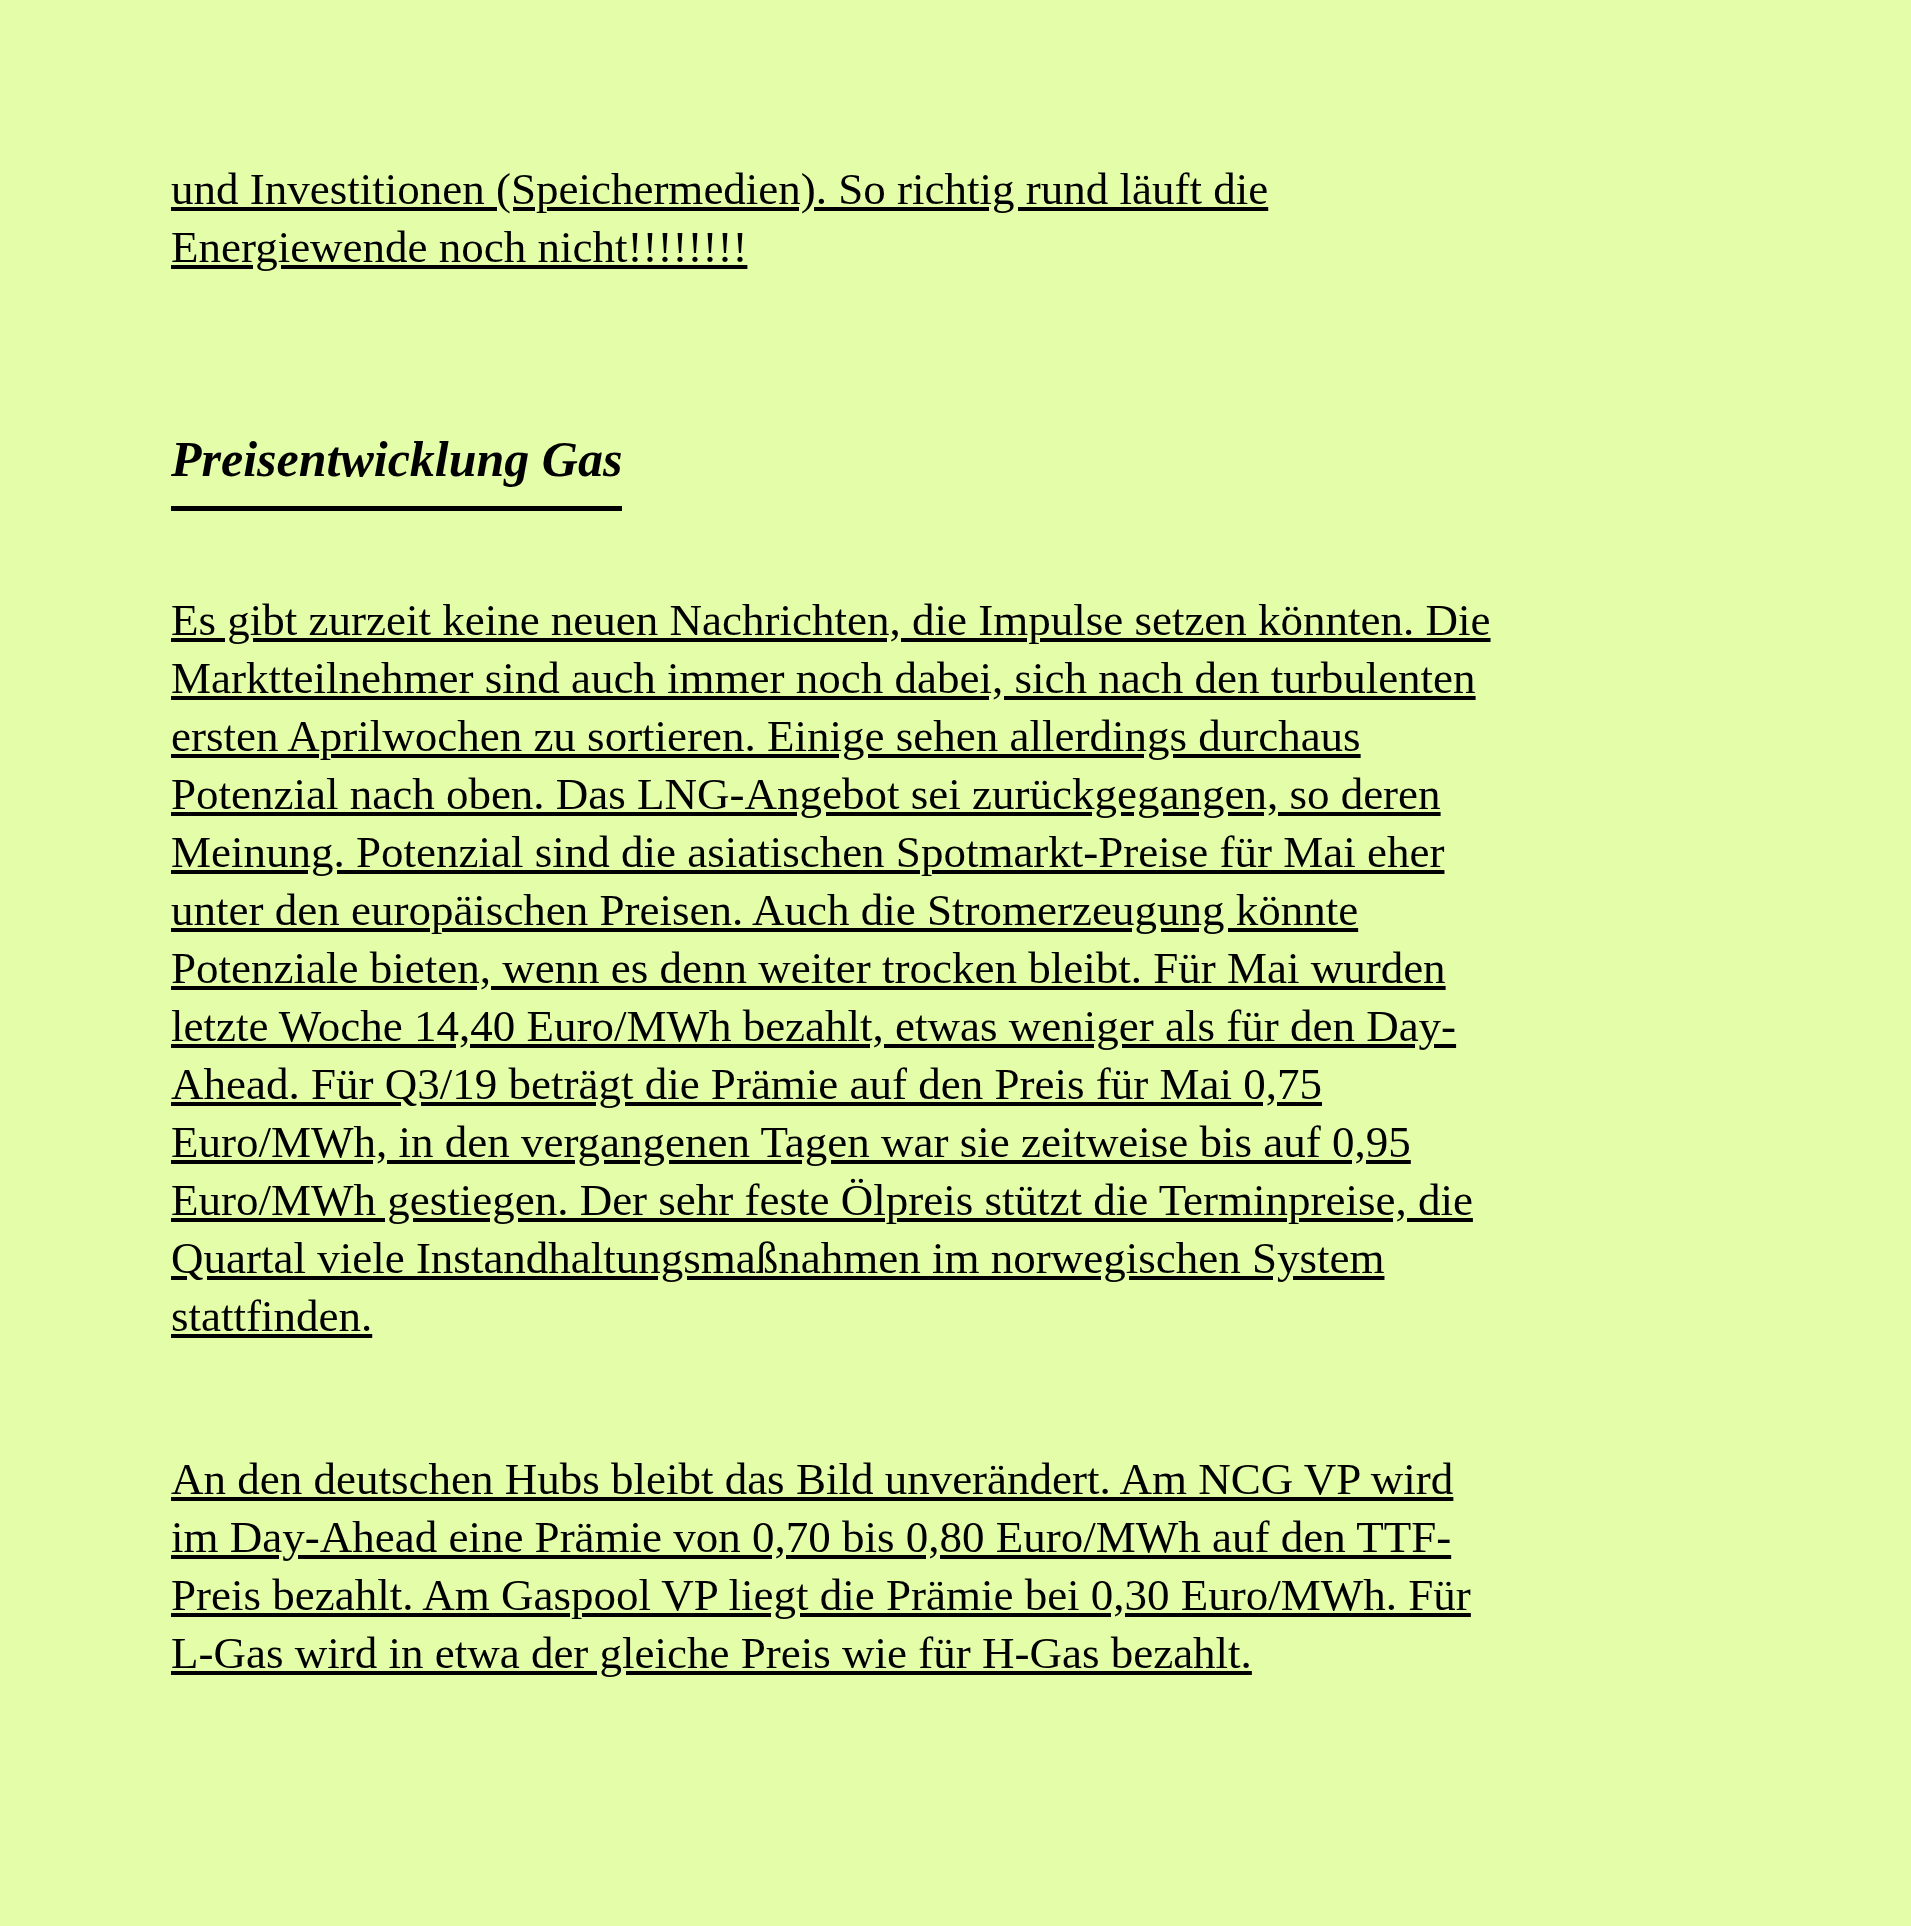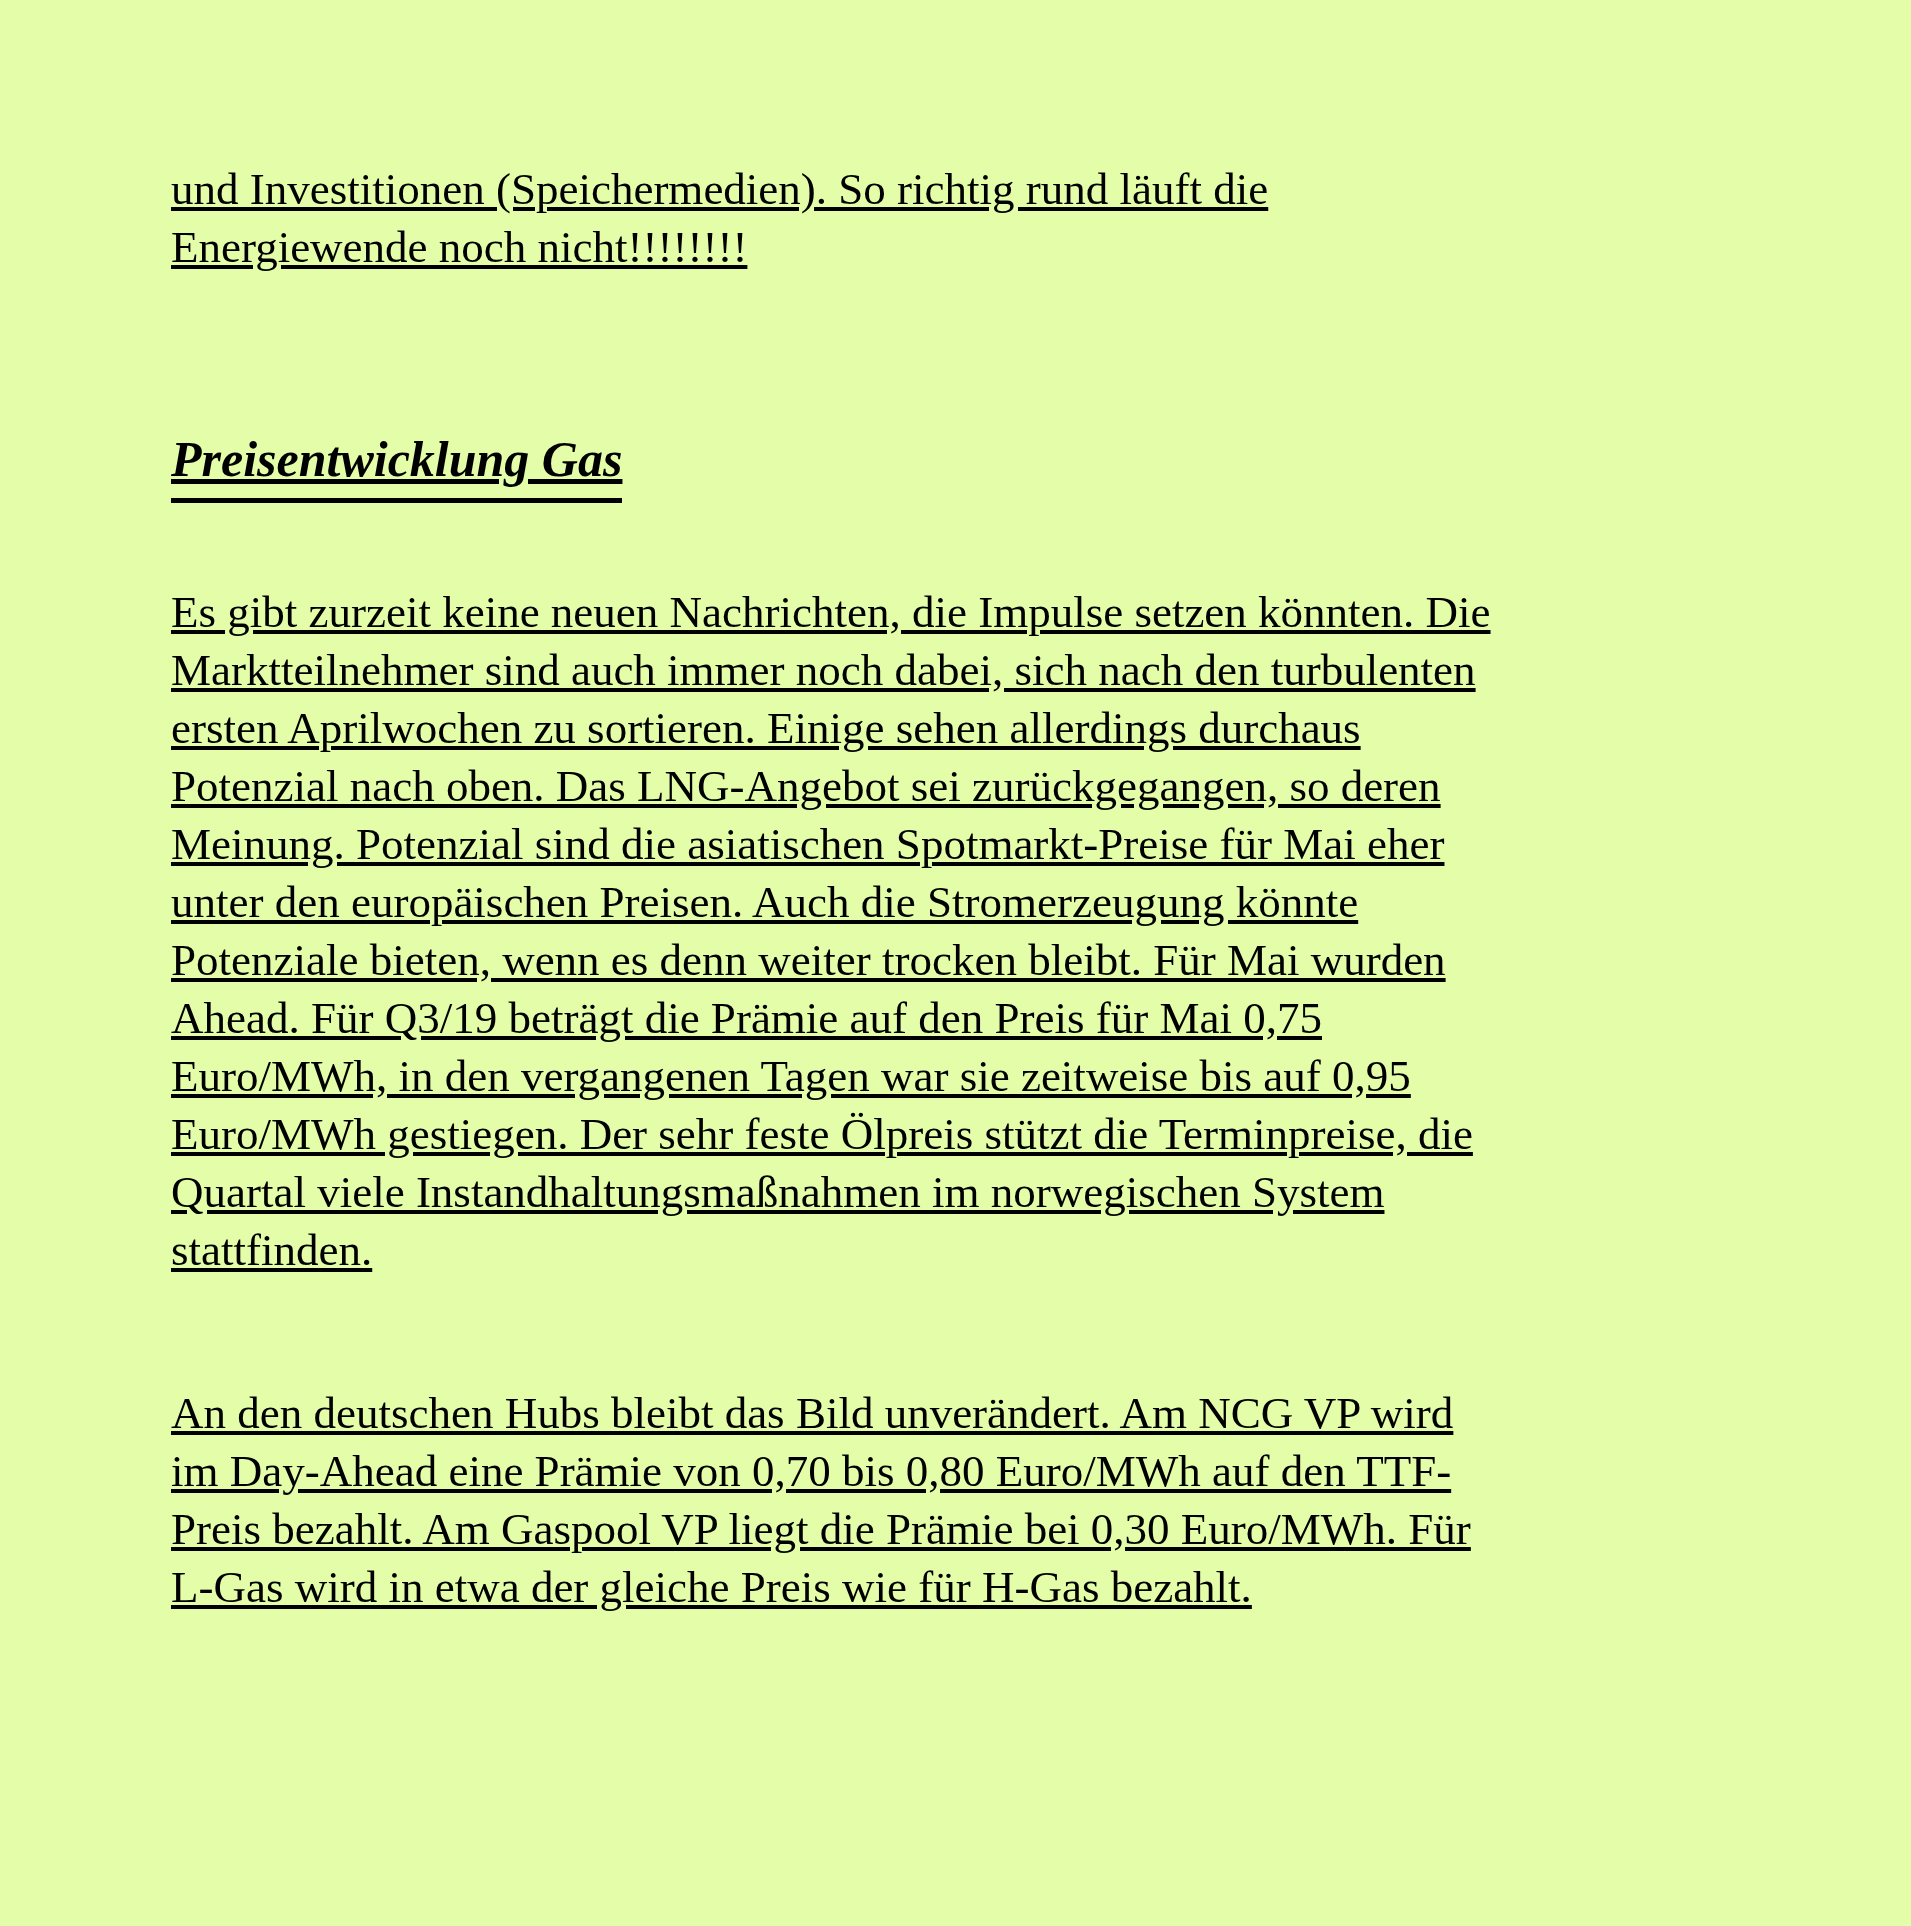--- a/index.html
+++ b/index.html
@@ -27,22 +27,21 @@
   .heading {
     margin-top: 154px;
     font-weight: bold;
     font-style: italic;
     font-size: 50px;
     line-height: 58px;
   }
   .heading .underlined {
     display: inline-block;
     border-bottom: 5.4px solid #000000;
-    padding-bottom: 10px;
-    text-decoration: underline;
+    padding-bottom: 18px;
   }
 </style>
 </head>
 <body>
 
 <div class="page">
 
   <div class="para">
     <div class="line">und Investitionen (Speichermedien). So richtig rund läuft die</div>
     <div class="line">Energiewende noch nicht!!!!!!!!</div>
@@ -53,20 +52,21 @@
   </div>
 
   <div class="para para-gap">
     <div class="line">Es gibt zurzeit keine neuen Nachrichten, die Impulse setzen könnten. Die</div>
     <div class="line">Marktteilnehmer sind auch immer noch dabei, sich nach den turbulenten</div>
     <div class="line">ersten Aprilwochen zu sortieren. Einige sehen allerdings durchaus</div>
     <div class="line">Potenzial nach oben. Das LNG-Angebot sei zurückgegangen, so deren</div>
     <div class="line">Meinung. Potenzial sind die asiatischen Spotmarkt-Preise für Mai eher</div>
     <div class="line">unter den europäischen Preisen. Auch die Stromerzeugung könnte</div>
     <div class="line">Potenziale bieten, wenn es denn weiter trocken bleibt. Für Mai wurden</div>
+    <div class="line">letzte Woche 14,40 Euro/MWh bezahlt, etwas weniger als für den Day-</div>
     <div class="line">Ahead. Für Q3/19 beträgt die Prämie auf den Preis für Mai 0,75</div>
     <div class="line">Euro/MWh, in den vergangenen Tagen war sie zeitweise bis auf 0,95</div>
     <div class="line">Euro/MWh gestiegen. Der sehr feste Ölpreis stützt die Terminpreise, die</div>
     <div class="line">Quartal viele Instandhaltungsmaßnahmen im norwegischen System</div>
     <div class="line">stattfinden.</div>
   </div>
 
   <div class="para para-gap-lg">
     <div class="line">An den deutschen Hubs bleibt das Bild unverändert. Am NCG VP wird</div>
     <div class="line">im Day-Ahead eine Prämie von 0,70 bis 0,80 Euro/MWh auf den TTF-</div>

